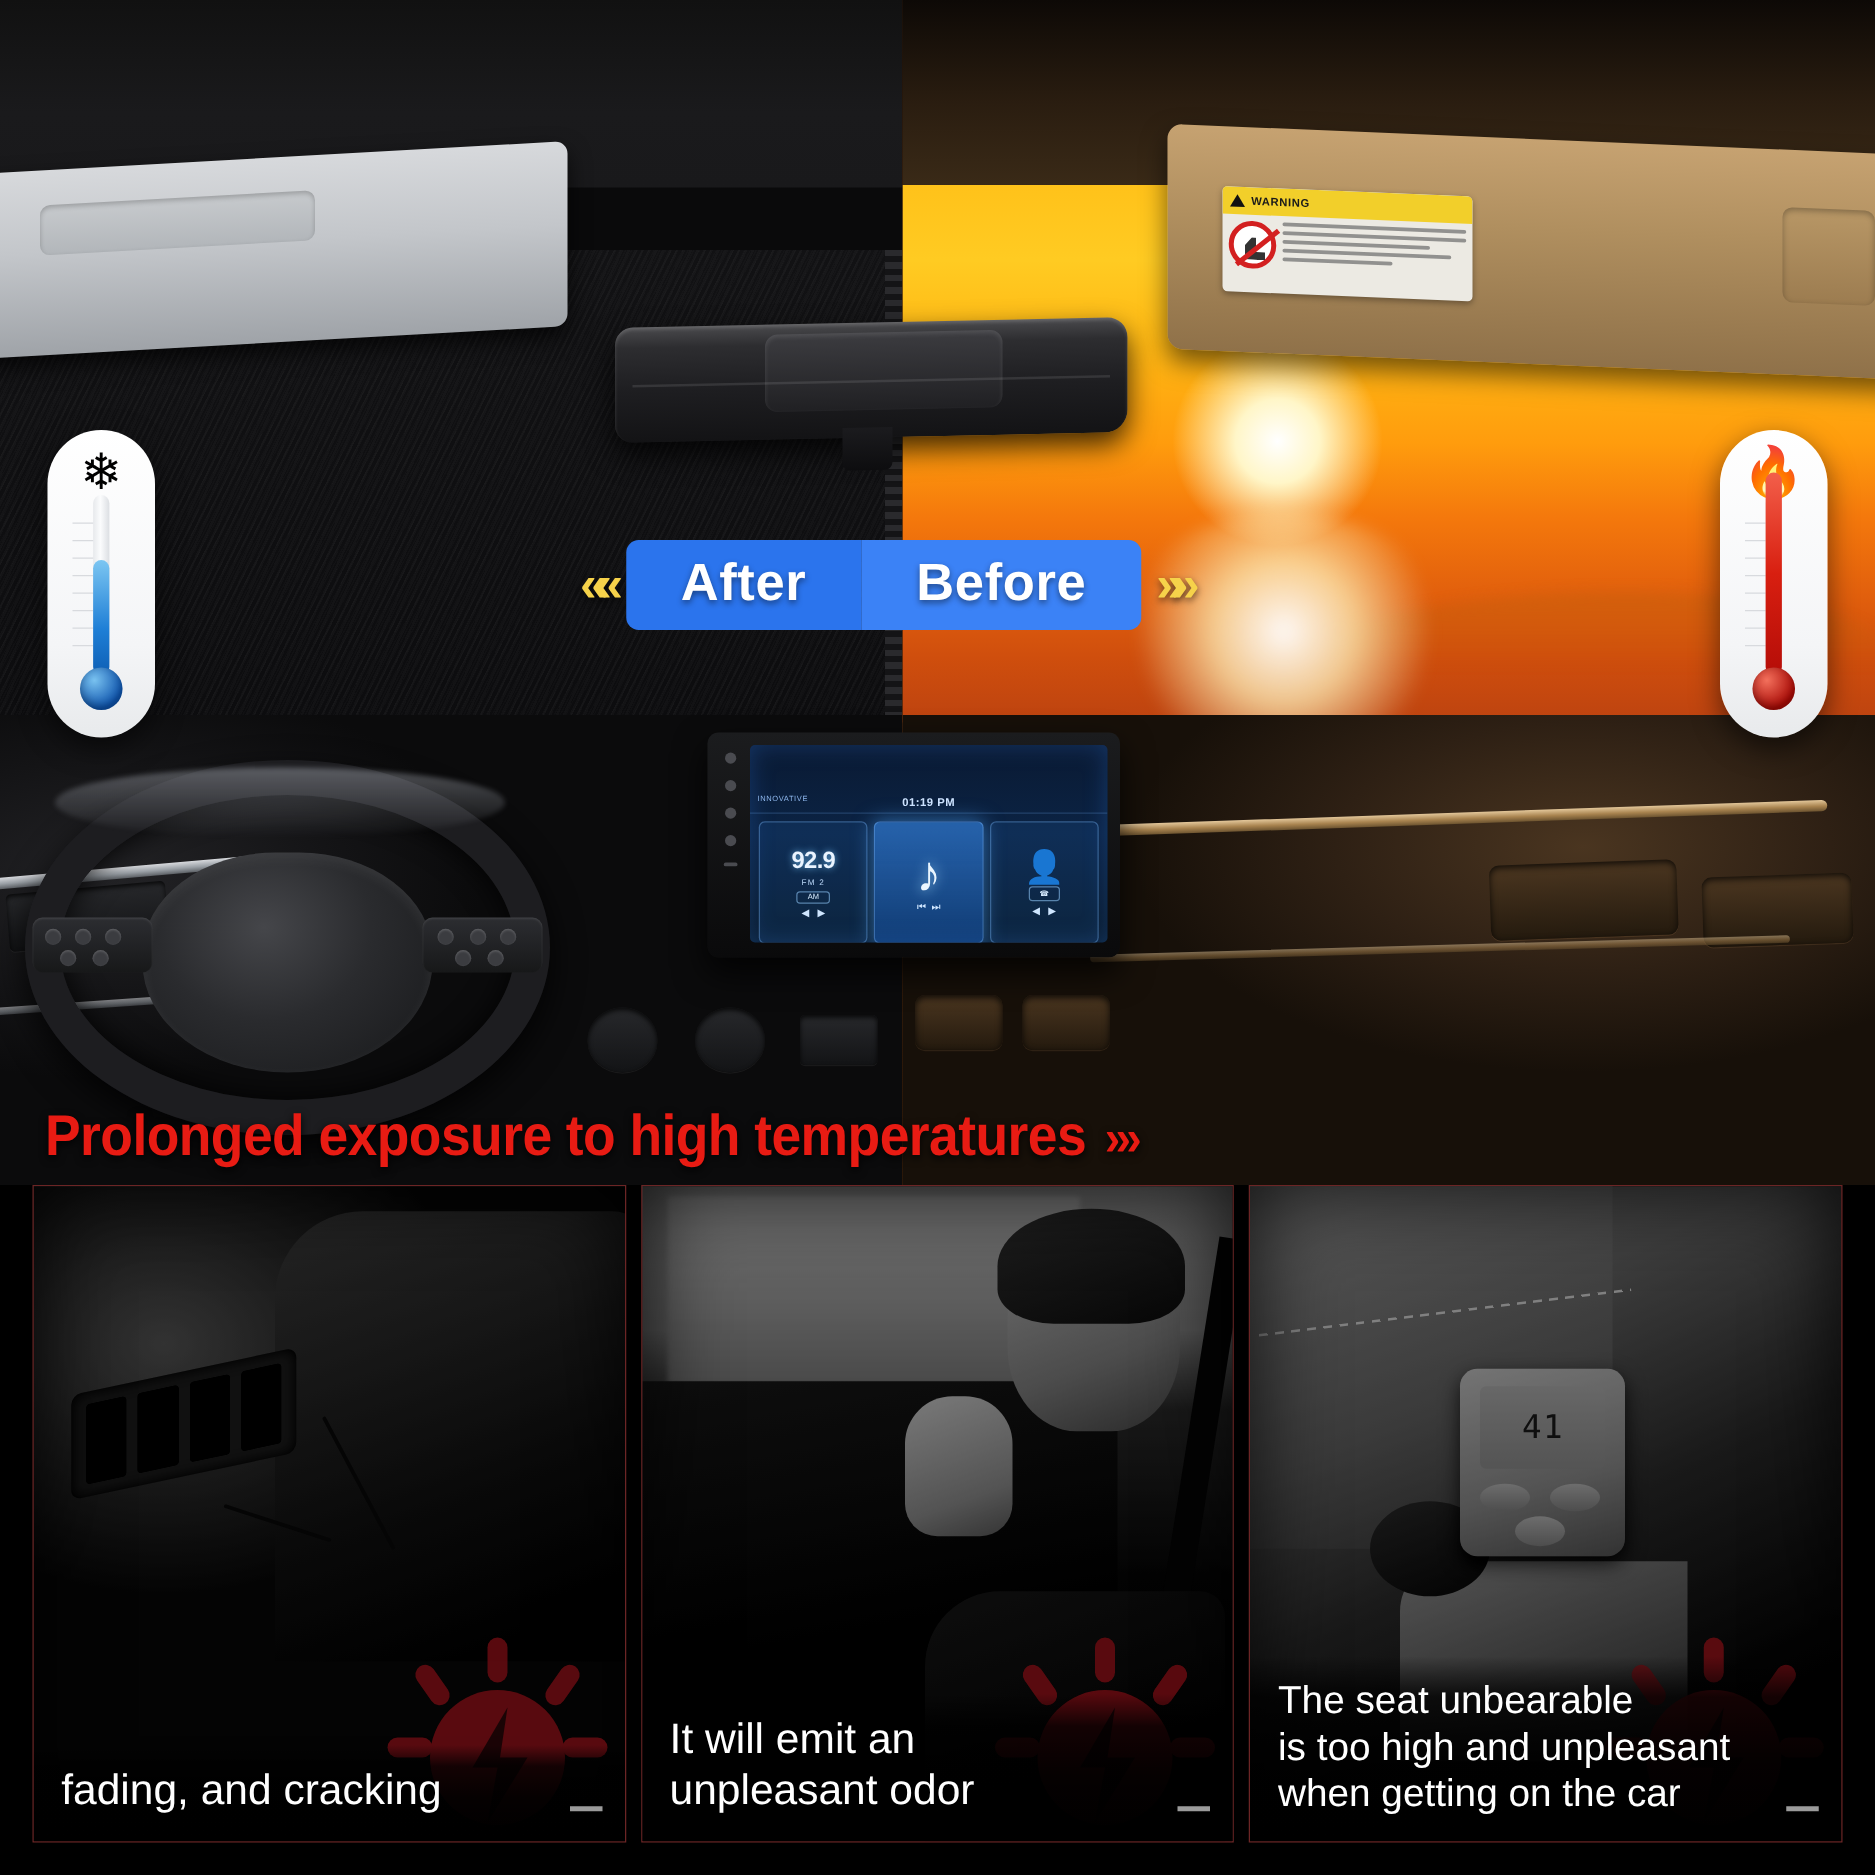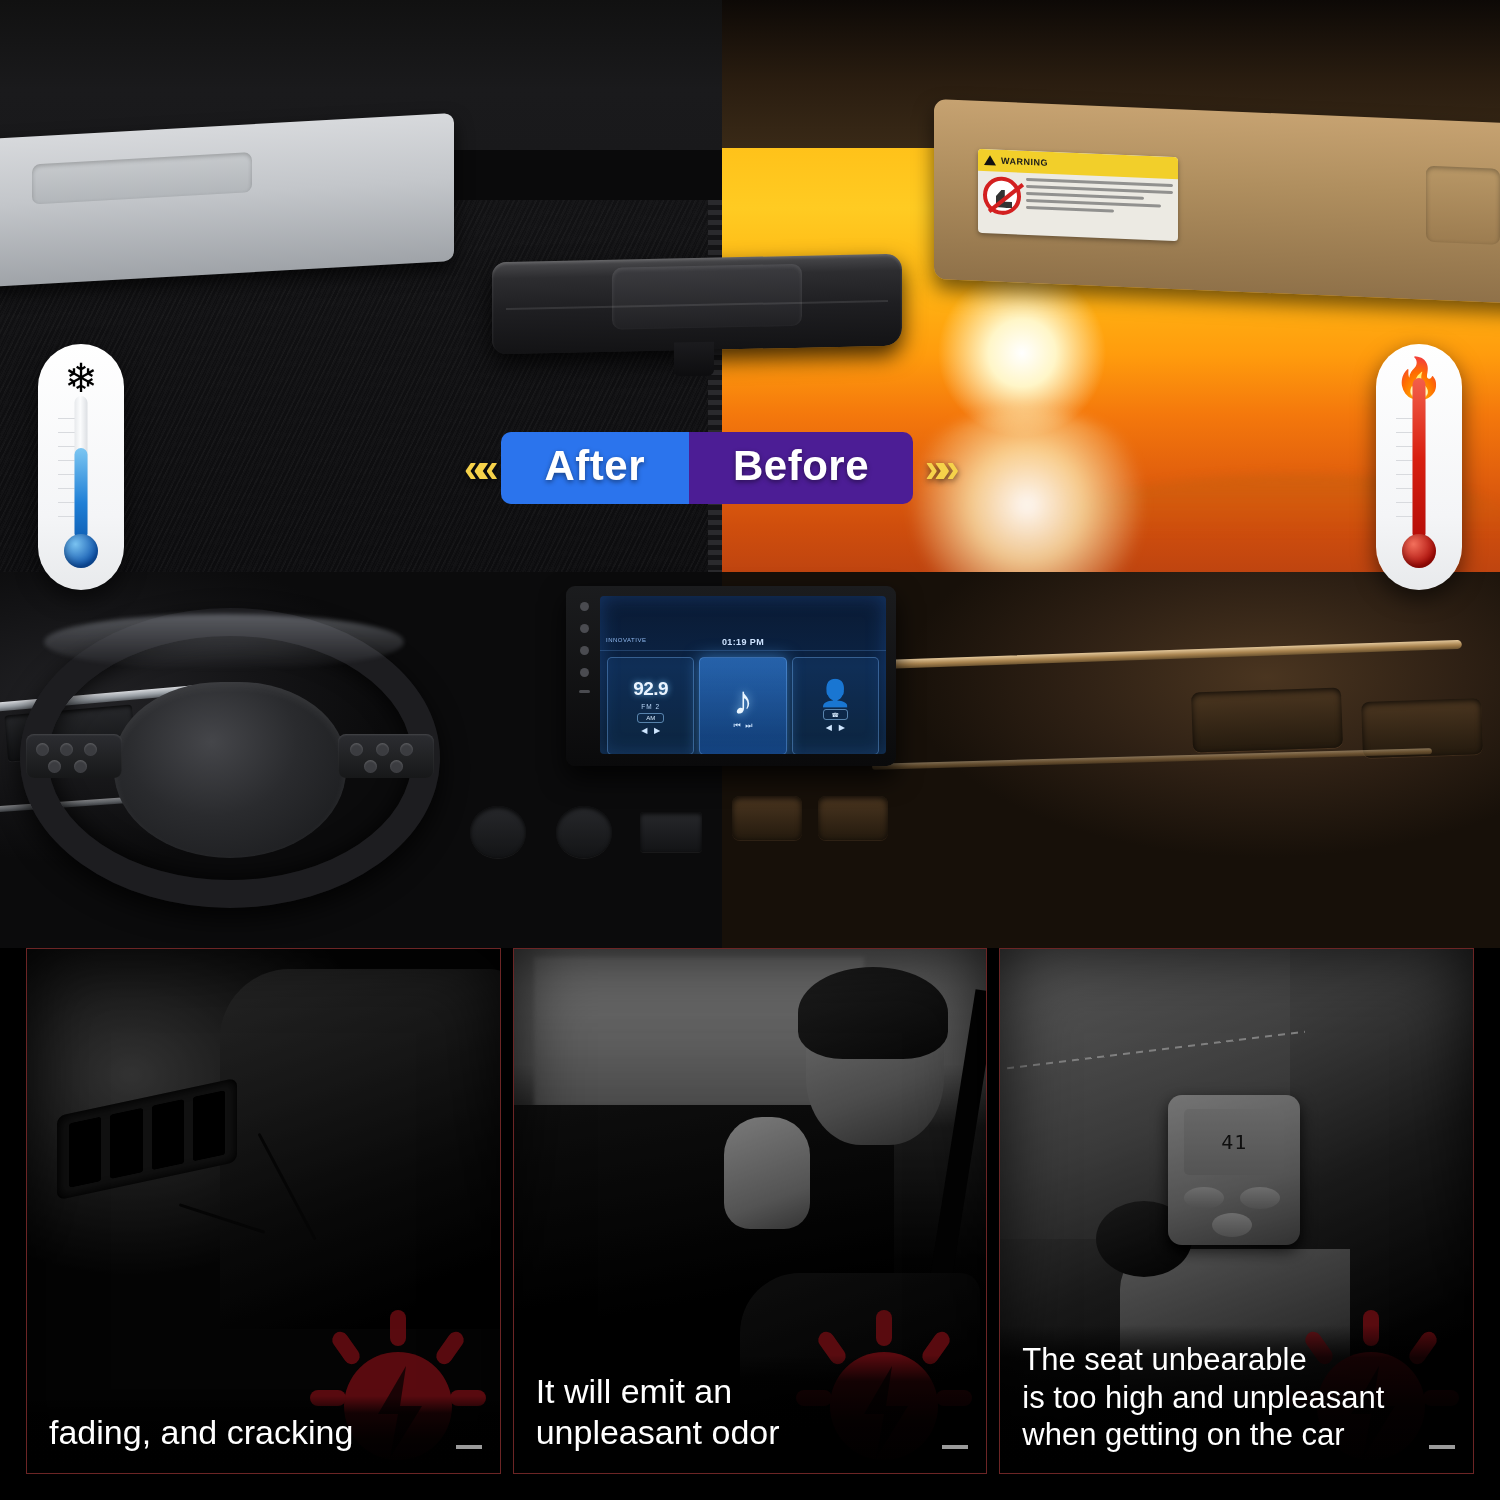--- a/index.html
+++ b/index.html
@@ -185,21 +185,21 @@
           box-shadow:inset 0 -3px 7px rgba(0,0,0,.3); }
   .icon-top { position:absolute; left:0; right:0; top:14px; text-align:center; font-size:40px; line-height:1; }
 
   
   #badges { position:absolute; left:452px; top:432px; z-index:12; display:flex; align-items:center; }
   .chev { color:#f6d24a; font-size:40px; font-weight:bold; letter-spacing:-10px;
           text-shadow:0 2px 6px rgba(0,0,0,.6); padding:0 12px; }
   .badge { font-size:42px; font-weight:bold; color:#fff; padding:10px 44px 14px; letter-spacing:.5px;
            text-shadow:0 2px 5px rgba(0,0,0,.45); }
   #badge-after  { background:#2b74ed; border-radius:10px 0 0 10px; }
-  #badge-before { background:#4c1d95; border-radius:0 10px 10px 0; }
+  #badge-before { background:#3b82f6; border-radius:0 10px 10px 0; }
 
   
   #subtitle-band { position:absolute; left:0; top:868px; width:1500px; height:80px; z-index:11;
                    display:flex; align-items:center; padding-left:36px; }
   #subtitle { font-size:46px; font-weight:bold; color:#e81b13; letter-spacing:-.5px;
               transform:scaleX(.93); transform-origin:left center; white-space:nowrap;
               text-shadow:0 2px 7px rgba(0,0,0,.9); }
   #subtitle .arrows { letter-spacing:-4px; font-size:40px; margin-left:16px; }
 
   
@@ -250,21 +250,21 @@
   .p3 .seatback { position:absolute; left:-10px; top:-10px; width:300px; height:300px; border-radius:0 0 60px 0;
                   background:linear-gradient(160deg,#9a9a9a,#6a6a6a 60%,#3d3d3d); }
   .p3 .stitch { position:absolute; left:6px; top:100px; width:300px; height:2px;
                 background:repeating-linear-gradient(90deg,#cfcfcf 0 7px,transparent 7px 13px); transform:rotate(-7deg); }
   .p3 .gun { position:absolute; left:168px; top:146px; width:132px; height:150px; border-radius:14px;
              background:linear-gradient(165deg,#bdbdbd,#8e8e8e 60%,#5e5e5e);
              box-shadow:0 6px 16px rgba(0,0,0,.6); }
   .p3 .lcd { position:absolute; left:16px; top:14px; width:100px; height:66px; border-radius:5px;
              background:linear-gradient(180deg,#a9aca4,#8d9089); display:flex; align-items:center;
              justify-content:center; }
-  .p3 .lcdval { font-family:"DejaVu Sans Mono", monospace; font-size:20px; color:#2b2b2b; letter-spacing:1px; }
+  .p3 .lcdval { font-family:"DejaVu Sans Mono", monospace; font-size:26px; color:#2b2b2b; letter-spacing:1px; }
   .p3 .gb { position:absolute; border-radius:50%; background:linear-gradient(180deg,#b3b3b3,#858585); }
   .p3 .wrist { position:absolute; left:96px; top:252px; width:96px; height:76px; border-radius:50%;
                background:linear-gradient(160deg,#3a3a3a,#1a1a1a); }
   .p3 .arm { position:absolute; left:120px; top:300px; width:230px; height:160px; border-radius:40px 0 0 0;
              background:linear-gradient(160deg,#8f8f8f,#5a5a5a 60%,#2e2e2e); }
 
   
   .caption { position:absolute; left:0; right:0; bottom:0; padding:16px 18px 20px 22px;
              background:linear-gradient(180deg, rgba(0,0,0,0) 0%, rgba(0,0,0,.78) 22%, rgba(0,0,0,.94) 55%, #000 100%);
              color:#fff; font-size:34px; line-height:1.2; }
@@ -445,20 +445,25 @@
       <div class="bulb"></div>
     </div>
 
     <div id="badges">
       <span class="chev">««</span>
       <span class="badge" id="badge-after">After</span>
       <span class="badge" id="badge-before">Before</span>
       <span class="chev">»»</span>
     </div>
 
+    <div id="subtitle-band">
+      <div id="subtitle">
+        <span>Prolonged exposure to high temperatures</span><span class="arrows">›››</span>
+      </div>
+    </div>
 
   </div>
 
   <div id="panels">
 
     <div class="panel">
       <div class="photo p1">
         <div class="seat"></div>
         <div class="vnt">
             <i></i>

